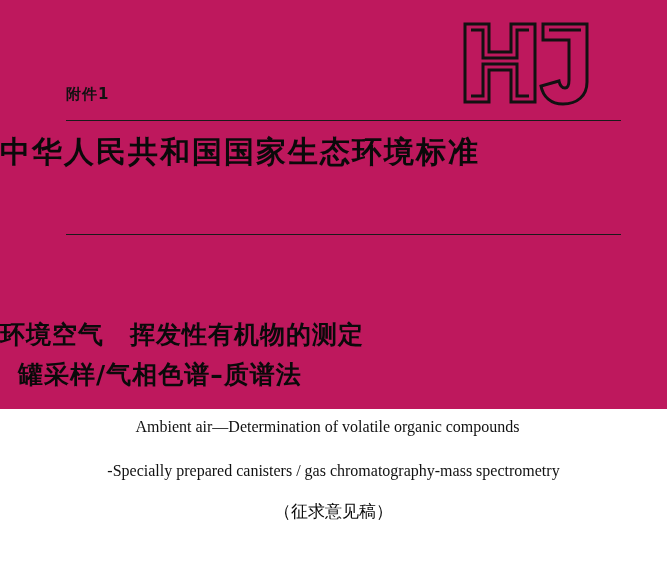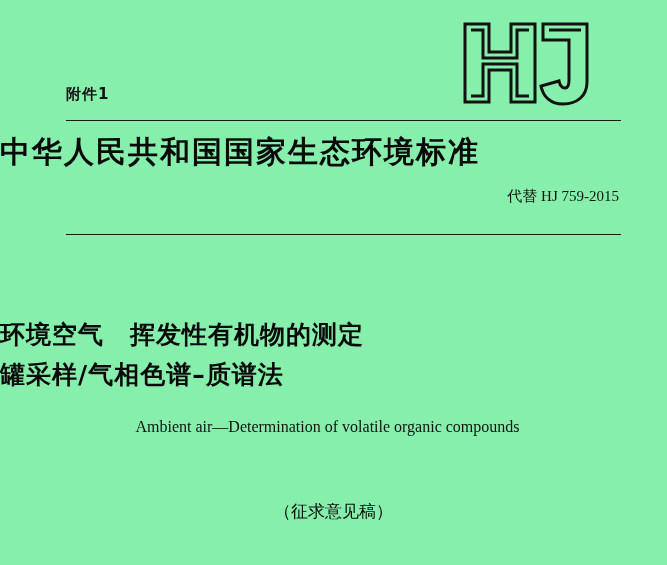--- a/index.html
+++ b/index.html
@@ -10,23 +10,23 @@
   body {
     width: 667px;
     height: 565px;
     overflow: hidden;
     font-family: "Liberation Serif", serif;
     color: #000;
   }
   .page {
     position: relative;
     width: 667px;
-    height: 565px;
+    height: 409px;
     box-sizing: border-box;
-    background: #86efac;
+    background: #be185d;
   }
 
   
   .attachment-label {
     position: absolute;
     left: 66px;
     top: 85px;
     font-family: "DejaVu Sans", sans-serif;
     font-size: 15px;
     font-weight: bold;
@@ -97,21 +97,21 @@
     left: 0;
     right: 0;
     top: 315px;
     font-family: "DejaVu Sans", sans-serif;
     font-size: 25px;
     font-weight: bold;
     letter-spacing: 1px;
     line-height: 40px;
     color: #0a0a0a;
   }
-  .subject-cn .l2 { display: block; }
+  .subject-cn .l2 { display: block; padding-left: 18px; }
 
   
   .subject-en1 {
     position: absolute;
     left: 0;
     right: 12px;
     top: 418px;
     text-align: center;
     font-family: "Liberation Serif", serif;
     font-size: 16px;
@@ -161,28 +161,28 @@
         <path d="M94 12 L126 12"></path>
       </g>
     </svg>
   </div>
 
   <div class="rule rule-top"></div>
 
   <div class="standard-title">中华人民共和国国家生态环境标准</div>
 
   <div class="std-numbers">
-    <div class="line">代替 HJ  759-2015</div>
   </div>
 
   <div class="rule rule-bottom"></div>
 
   <div class="subject-cn">
     <span>环境空气　挥发性有机物的测定</span>
     <span class="l2">罐采样/气相色谱–质谱法</span>
   </div>
 
   <div class="subject-en1">Ambient air—Determination of volatile organic compounds</div>
 
+  <div class="subject-en2">-Specially prepared canisters / gas chromatography-mass spectrometry</div>
 
   <div class="draft-note">（征求意见稿）</div>
 
 </div>
 
 </body></html>

